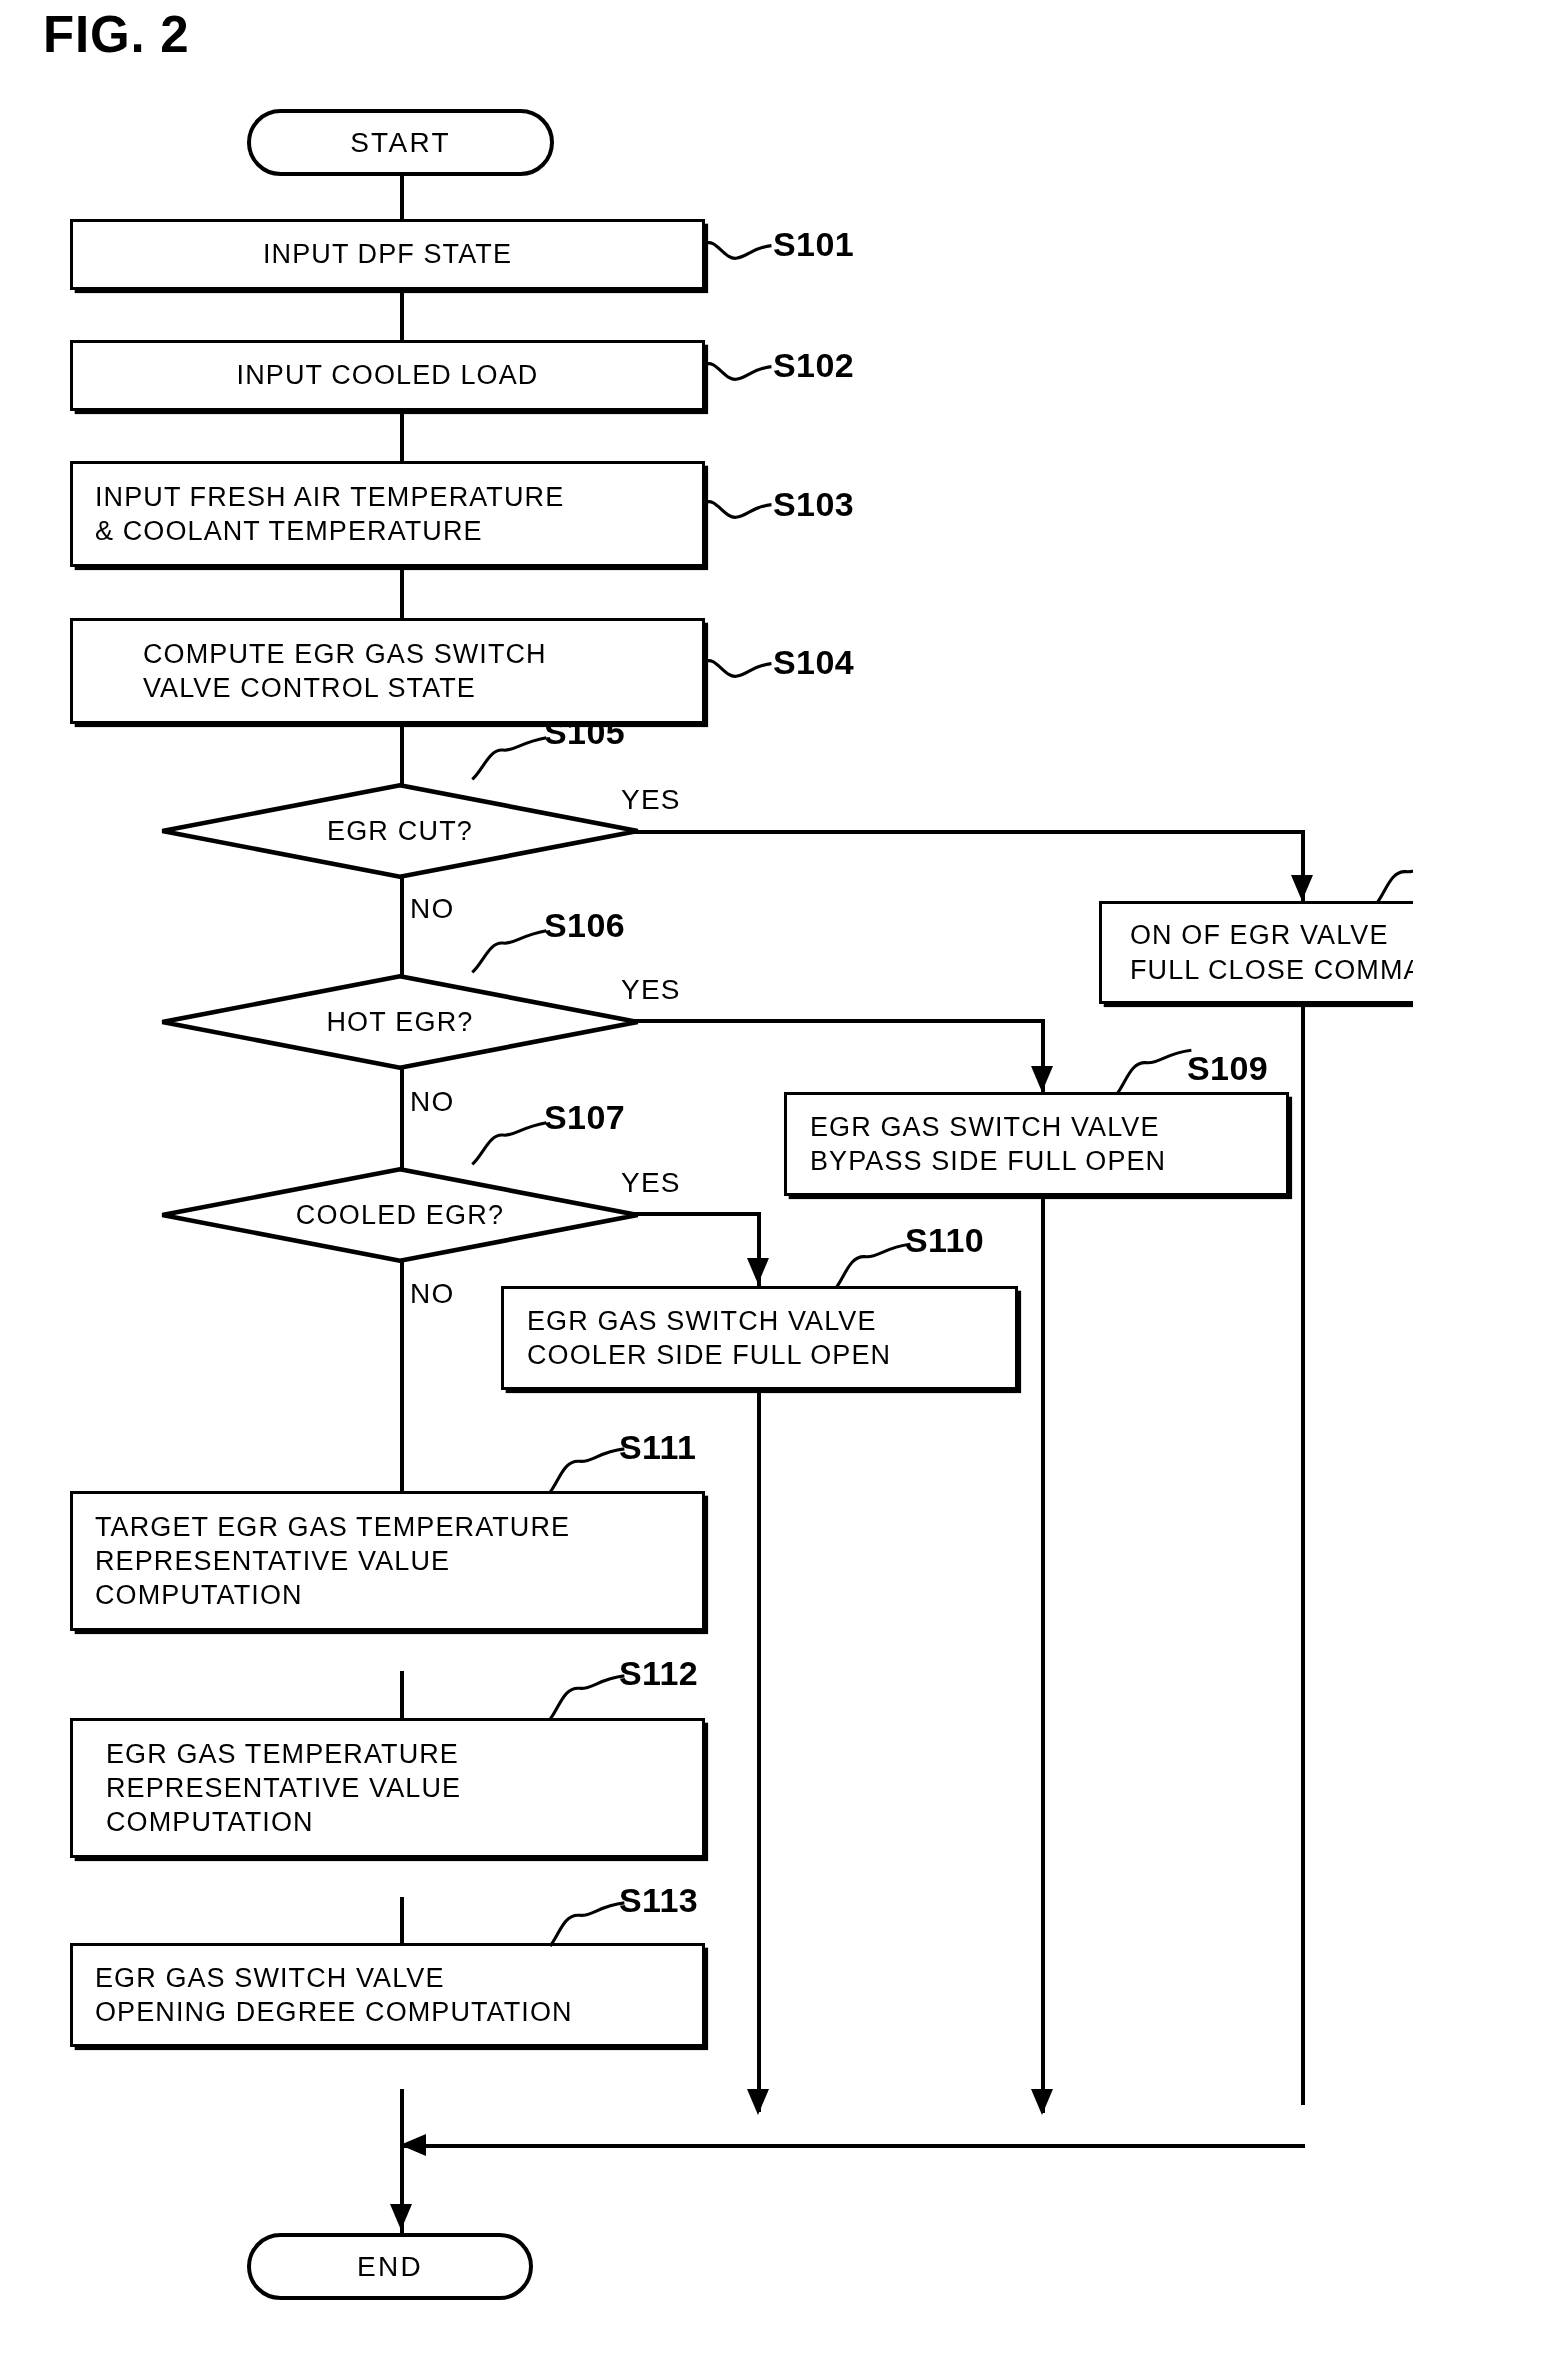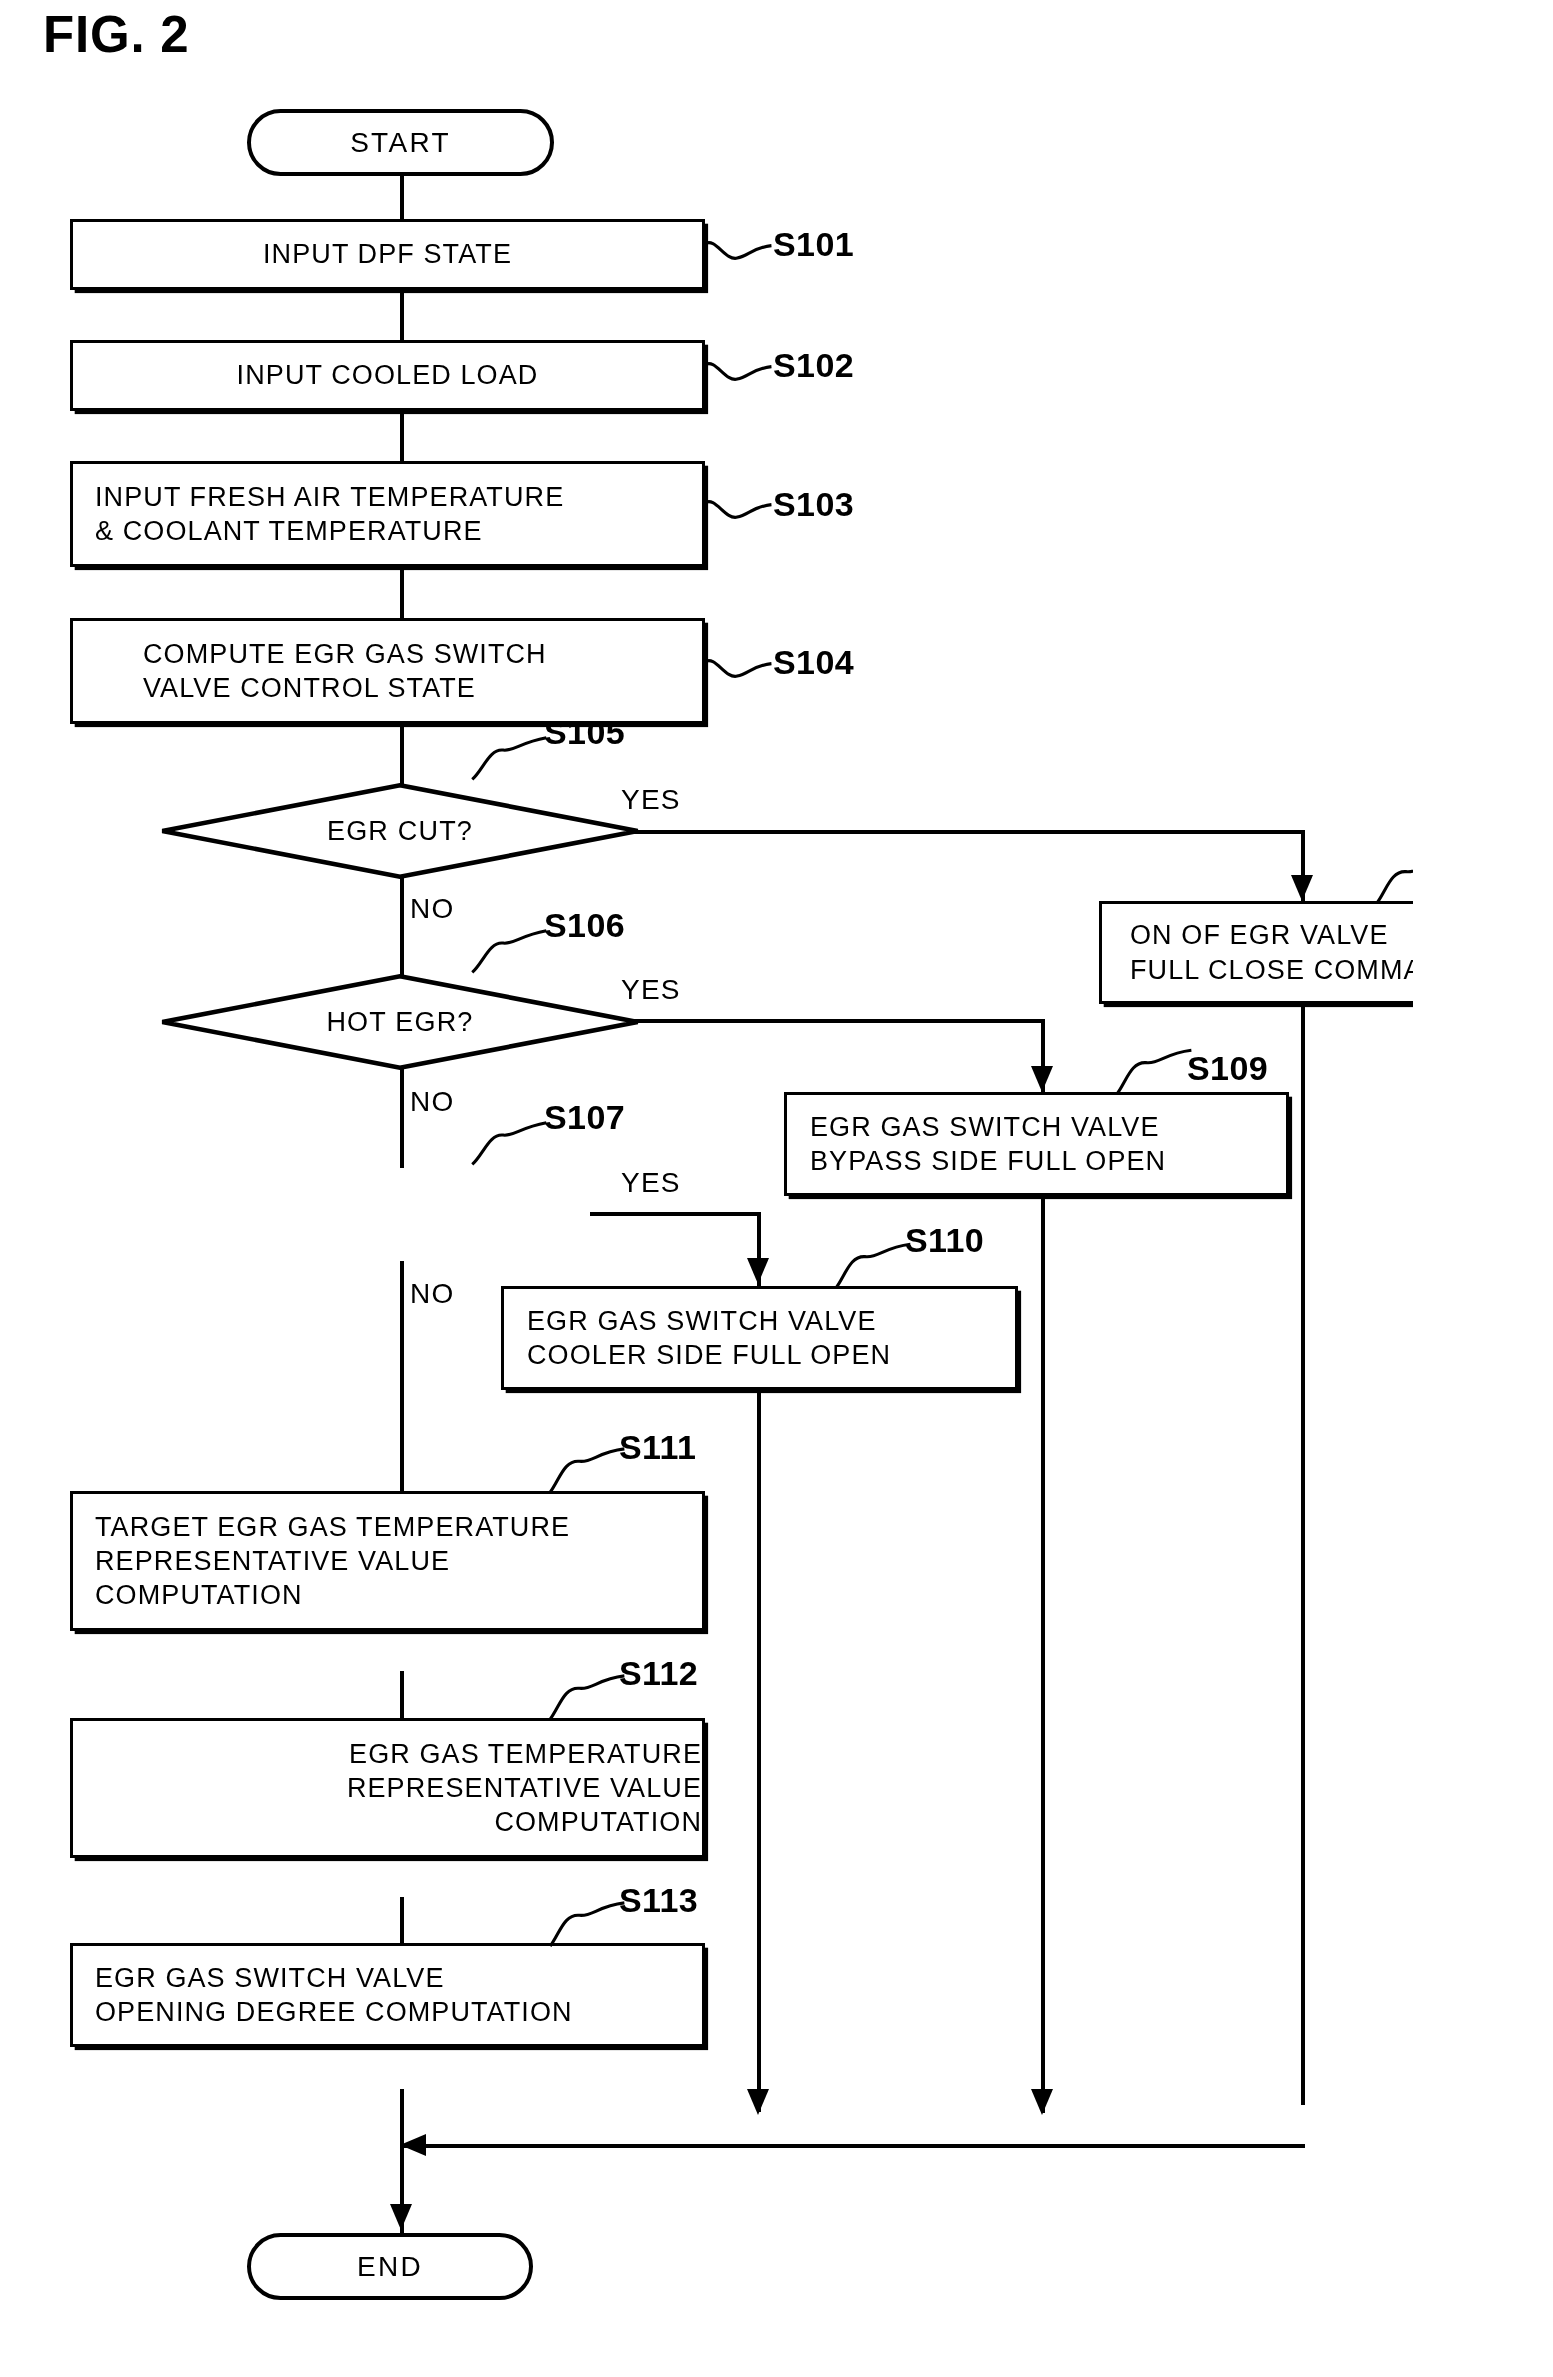--- a/index.html
+++ b/index.html
@@ -214,20 +214,26 @@
     <div class="dtxt">EGR CUT?</div>
   </div>
 
   <div class="decision" style="left:159px; top:974px; width:482px; height:96px;">
     <svg width="482" height="96" viewBox="0 0 620 124">
       <polygon points="310,3 617,62 310,121 3,62" fill="#ffffff" stroke="#000000" stroke-width="6"></polygon>
     </svg>
     <div class="dtxt">HOT EGR?</div>
   </div>
 
+  <div class="decision" style="left:159px; top:1167px; width:482px; height:96px;">
+    <svg width="482" height="96" viewBox="0 0 620 124">
+      <polygon points="310,3 617,62 310,121 3,62" fill="#ffffff" stroke="#000000" stroke-width="6"></polygon>
+    </svg>
+    <div class="dtxt">COOLED EGR?</div>
+  </div>
 
   <div class="node proc left-align" style="left:1099px; top:901px; width:423px; height:103px;">
     <span class="txt" style="padding-left:28px;">ON OF EGR VALVE
 FULL CLOSE COMMAND</span>
   </div>
 
   <div class="node proc left-align" style="left:784px; top:1092px; width:505px; height:104px;">
     <span class="txt" style="padding-left:23px;">EGR GAS SWITCH VALVE
 BYPASS SIDE FULL OPEN</span>
   </div>
@@ -237,21 +243,21 @@
 COOLER SIDE FULL OPEN</span>
   </div>
 
   <div class="node proc left-align" style="left:70px; top:1491px; width:635px; height:140px;justify-content:flex-end;">
     <span class="txt">TARGET EGR GAS TEMPERATURE
 REPRESENTATIVE VALUE
 COMPUTATION</span>
   </div>
 
   <div class="node proc left-align" style="left:70px; top:1718px; width:635px; height:140px;">
-    <span class="txt" style="padding-left:33px;text-align:right;">EGR GAS TEMPERATURE
+    <span class="txt" style="padding-left:33px;">EGR GAS TEMPERATURE
 REPRESENTATIVE VALUE
 COMPUTATION</span>
   </div>
 
   <div class="node proc left-align" style="left:70px; top:1943px; width:635px; height:104px;">
     <span class="txt">EGR GAS SWITCH VALVE
 OPENING DEGREE COMPUTATION</span>
   </div>
 
   <div class="node term" style="left:247px; top:2233px; width:286px; height:67px;">

